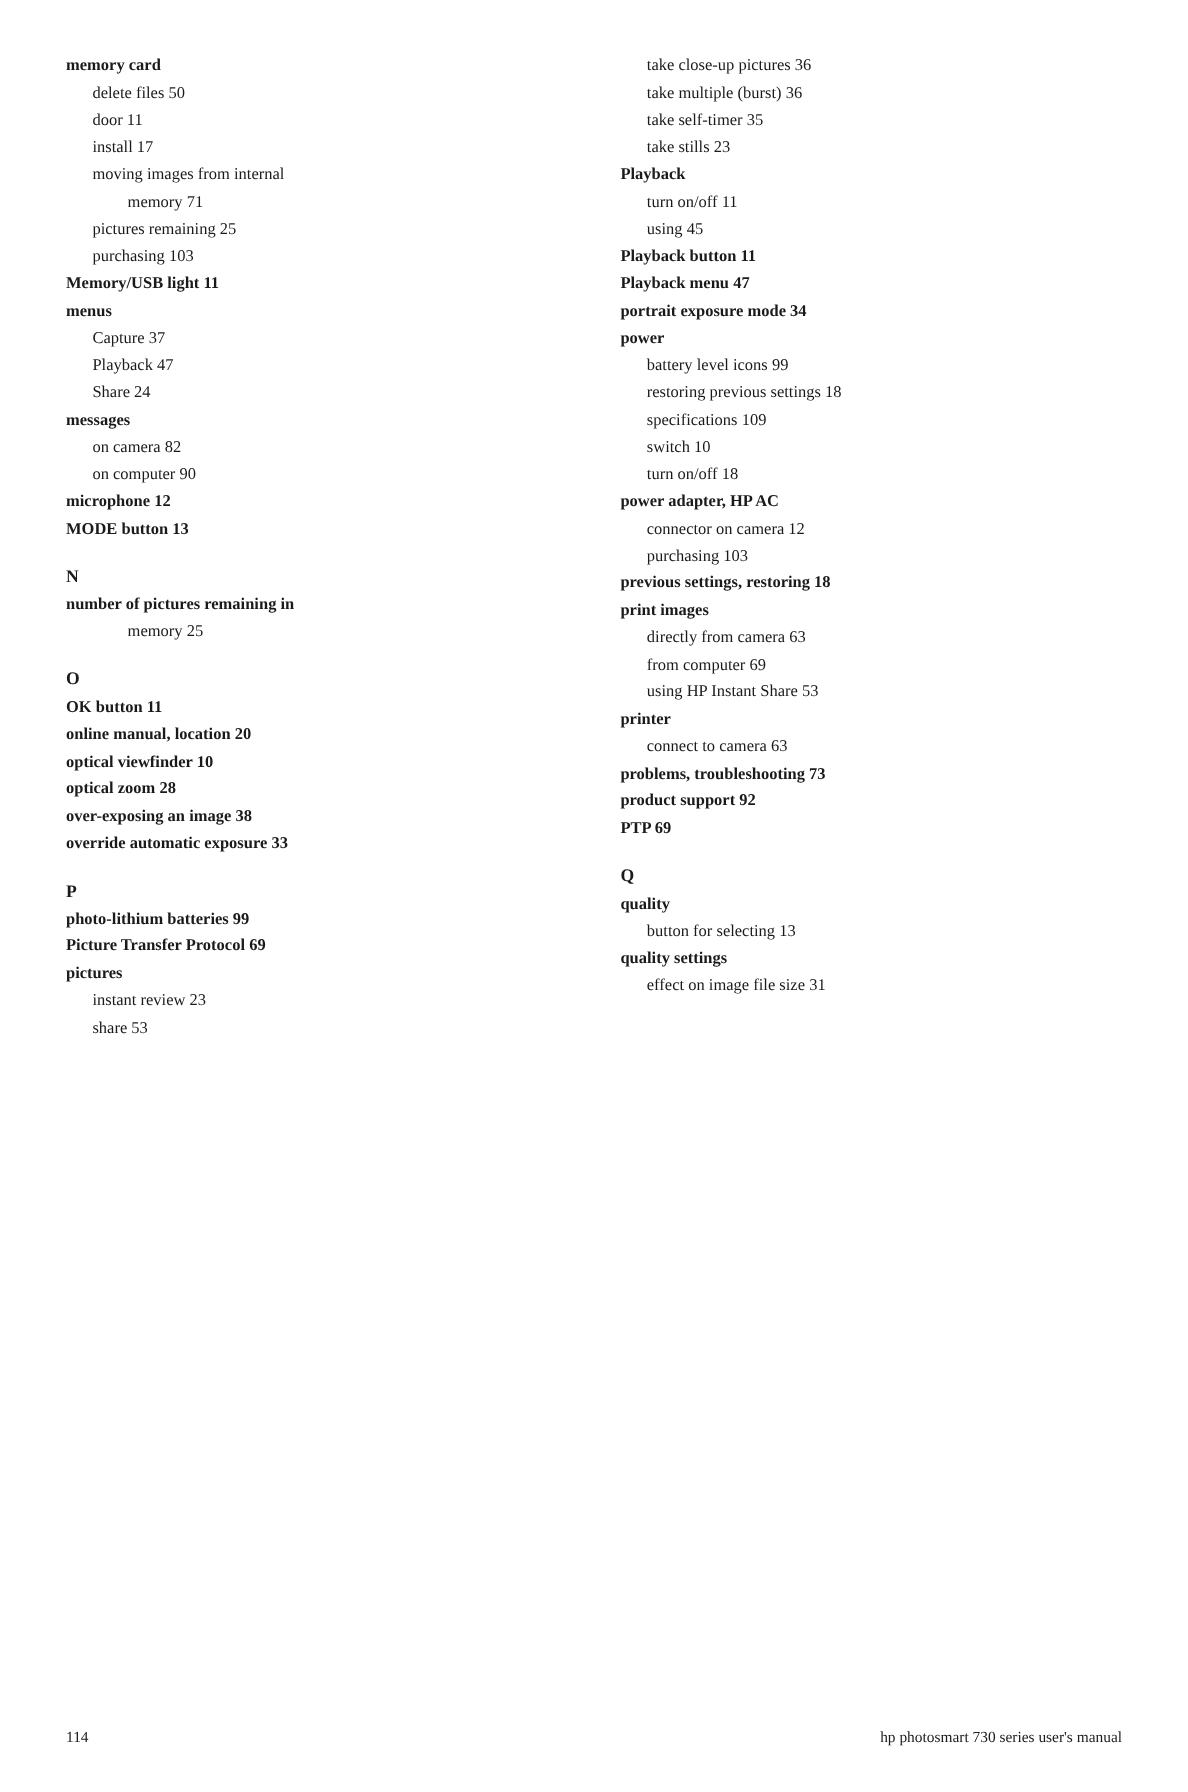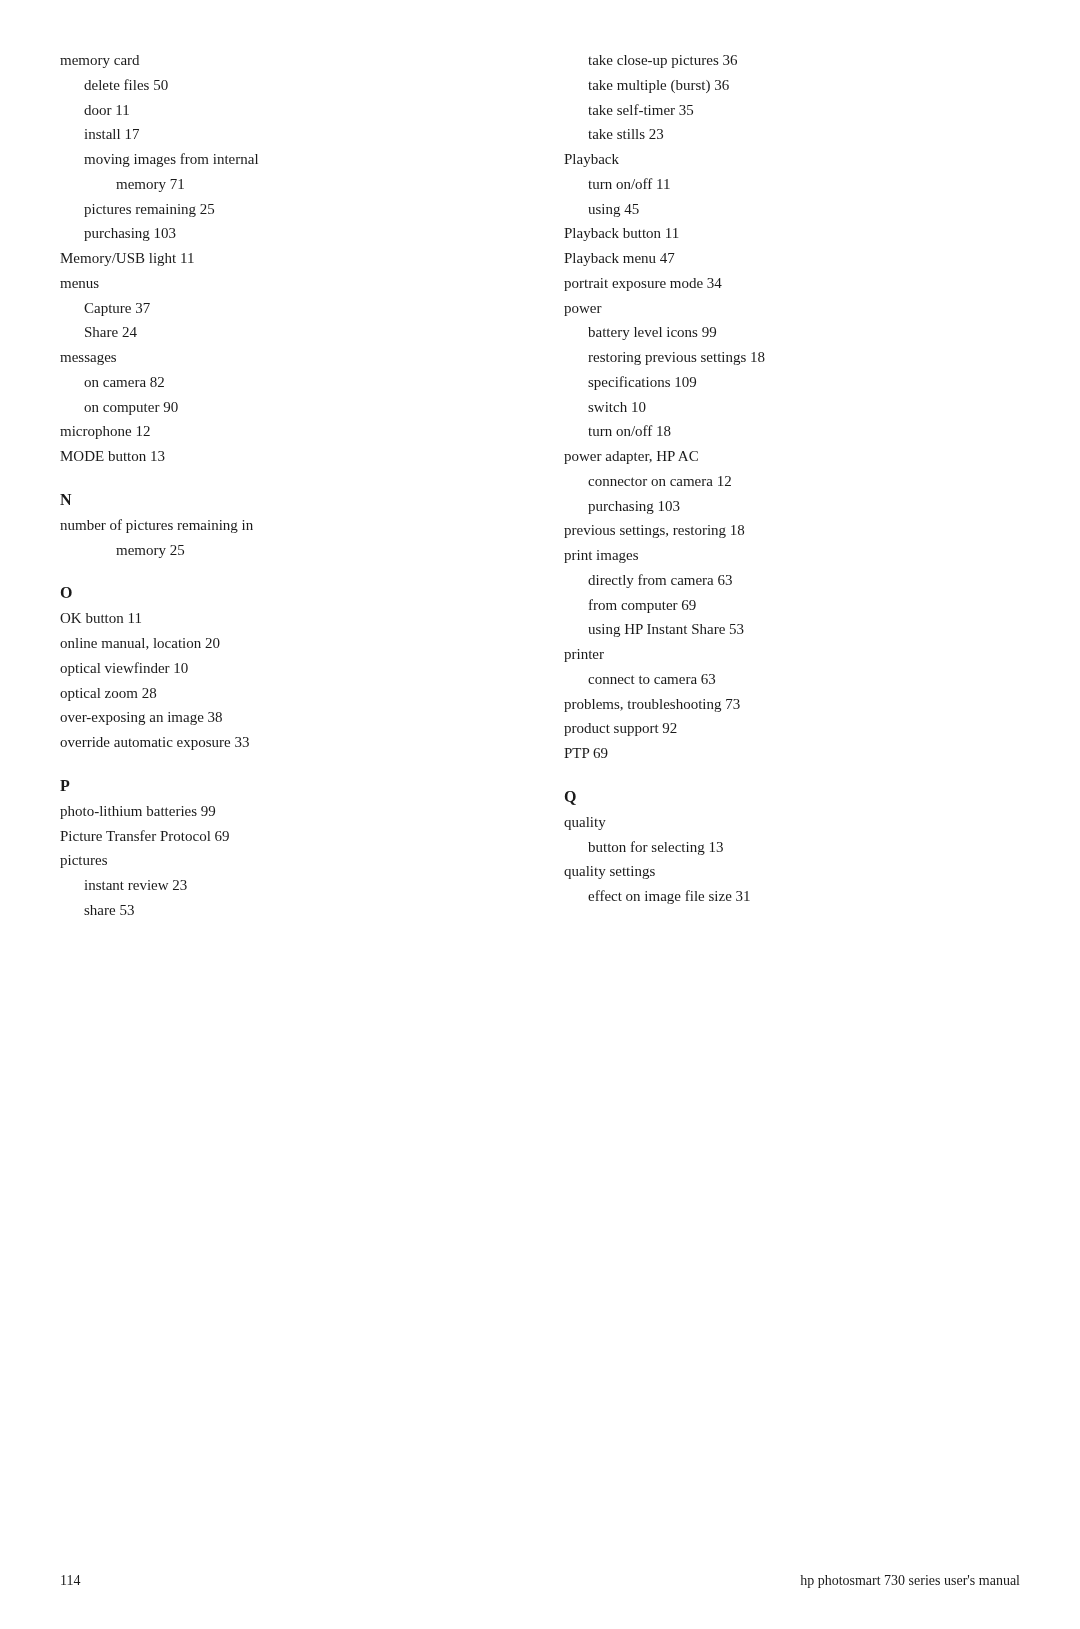--- a/index.html
+++ b/index.html
@@ -36,21 +36,21 @@
       min-width: 0;
     }
 
     .index-term {
       font-size: 15px;
       line-height: 1.65;
       color: #1a1a1a;
     }
 
     .index-term.top-level {
-      font-weight: normal;
+      font-weight: bold;
     }
 
     .index-subterm {
       font-size: 15px;
       line-height: 1.65;
       padding-left: 24px;
       color: #1a1a1a;
     }
 
     .index-subterm.deeper {
@@ -88,20 +88,21 @@
         <div class="index-subterm">delete files 50</div>
         <div class="index-subterm">door 11</div>
         <div class="index-subterm">install 17</div>
         <div class="index-subterm">moving images from internal</div>
         <div class="index-subterm deeper">memory 71</div>
         <div class="index-subterm">pictures remaining 25</div>
         <div class="index-subterm">purchasing 103</div>
         <div class="index-term top-level">Memory/USB light 11</div>
         <div class="index-term top-level">menus</div>
         <div class="index-subterm">Capture 37</div>
+        <div class="index-subterm">Playback 47</div>
         <div class="index-subterm">Share 24</div>
         <div class="index-term top-level">messages</div>
         <div class="index-subterm">on camera 82</div>
         <div class="index-subterm">on computer 90</div>
         <div class="index-term top-level">microphone 12</div>
         <div class="index-term top-level">MODE button 13</div>
         <div class="section-letter">N</div>
         <div class="index-term top-level">number of pictures remaining in</div>
         <div class="index-subterm deeper">memory 25</div>
         <div class="section-letter">O</div>

